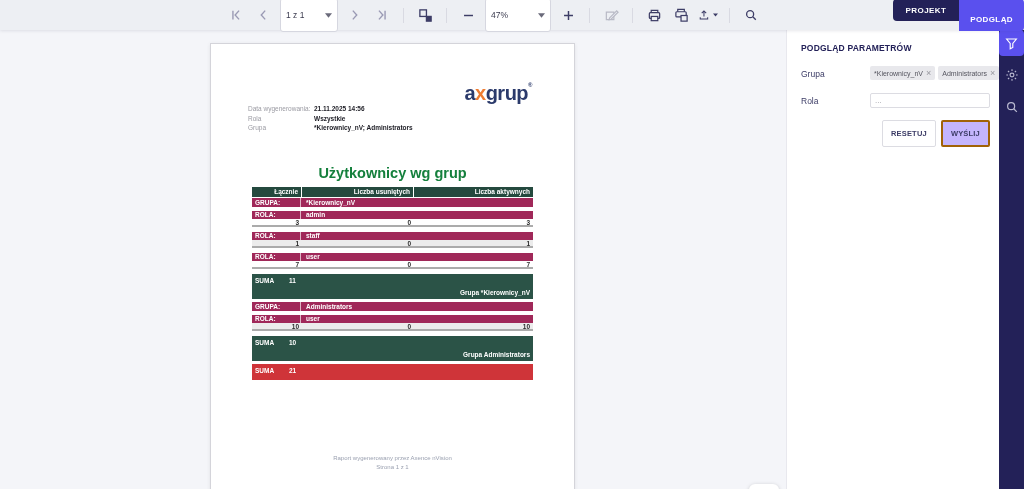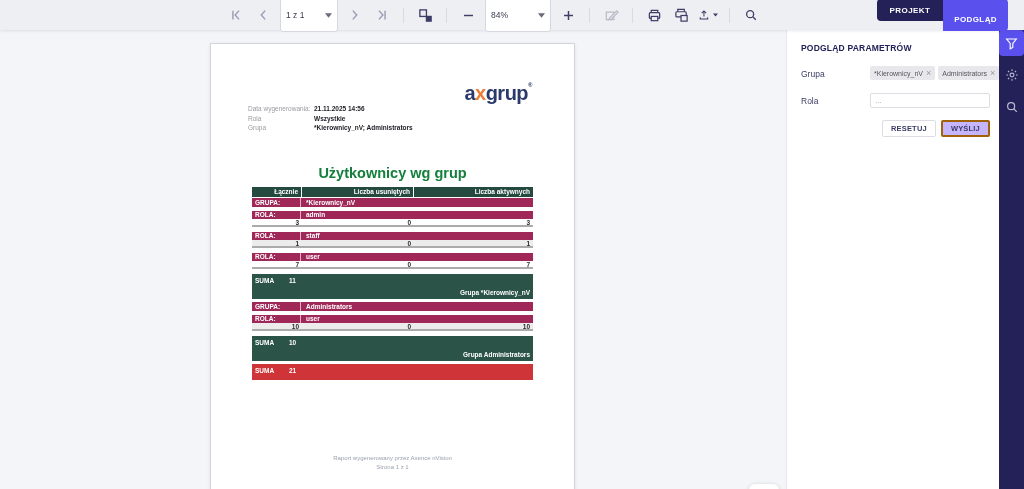--- a/index.html
+++ b/index.html
@@ -16,21 +16,21 @@
   .tbtn { background:none; border:none; width:20px; height:20px; display:flex;
           align-items:center; justify-content:center; color:#3d3d66; cursor:pointer; padding:0; }
   .tbtn.nav { color:#9a9ab4; }
   .tbtn.disabled { color:#b9bac6; }
   .tselect { height:18px; background:#fff; border:1px solid #d6d7e0; border-radius:3px;
              display:flex; align-items:center; justify-content:space-between;
              font-size:8.5px; color:#3a3a4e; padding:16px 5px; cursor:pointer; }
   .tselect.pages { width:58px; }
   .tselect.zoom  { width:66px; }
   .vsep { width:1px; height:15px; background:#d9dae2; margin:0 4px; }
-  .tb-right { margin-left:auto; margin-right:16px; display:flex; }
+  .tb-right { margin-left:auto; display:flex; }
   .btn-projekt, .btn-podglad { height:22px; border:none; color:#fff; font-size:8px;
         font-weight:bold; letter-spacing:.4px; cursor:pointer;
         font-family:"Liberation Sans",sans-serif; }
   .btn-projekt { background:var(--navy,#232158); border-radius:4px 0 0 4px; padding:0 13px; }
   .btn-podglad { background:var(--accent,#5a50ee); border-radius:0 4px 4px 0; padding:16px 11px; }
   .caret { margin-left:3px; }
 
   
   .canvas { position:absolute; left:0; top:30px; width:786px; height:459px;
             overflow:hidden; background:var(--canvas,#f4f5f9); }
@@ -91,21 +91,21 @@
   .plabel { font-size:8.5px; color:#3c3c66; padding-top:3px; }
   .pcontrol { margin-left:auto; width:120px; }
   .chips { display:flex; gap:3px; }
   .chip { background:#e8e8ec; border-radius:2px; height:14px; display:flex;
           align-items:center; padding:0 4px; font-size:7px; color:#55555f;
           gap:3px; white-space:nowrap; cursor:default; }
   .chip .x { color:#97979f; font-size:9px; line-height:1; cursor:pointer; }
   .pinput { width:120px; height:15px; border:1px solid #dcdce2; border-radius:2px;
             font-size:8px; color:#9a9aa2; line-height:13px; padding-left:4px; background:#fff; }
   .pbuttons { display:flex; justify-content:flex-end; gap:5px; margin:12px 9px 0 0; }
-  .btn-reset, .btn-send { height:17px; padding:0 8px; font-size:7.5px; font-weight:bold;
+  .btn-reset, .btn-send { height:27px; padding:0 8px; font-size:7.5px; font-weight:bold;
         color:#3c3c66; border-radius:2px; cursor:pointer; letter-spacing:.2px;
         font-family:"Liberation Sans",sans-serif; }
   .btn-reset { background:#fff; border:1px solid #dcdce2; }
   .btn-send  { background:#c4b5fd; border:2px solid #a16207; }
 
   
   .rail { position:absolute; right:0; top:30px; width:25px; height:459px;
           background:var(--navy,#232158); display:flex; flex-direction:column;
           align-items:center; }
   .rail-item { width:25px; height:26px; display:flex; align-items:center;
@@ -155,21 +155,21 @@
             <rect x="9" y="9" width="5" height="5" fill="currentColor"></rect>
           </svg>
       </button>
       <div class="vsep"></div>
       <button class="tbtn">
         <svg width="13" height="13" viewBox="0 0 16 16" stroke="currentColor" stroke-width="1.8">
             <path d="M2.5 8h11"></path>
           </svg>
       </button>
       <div class="tselect zoom">
-        <span>84%</span>
+        <span>47%</span>
         <svg width="7" height="5" viewBox="0 0 8 5">
             <path d="M0 0h8L4 5Z" fill="#6a6a7a"></path>
           </svg>
       </div>
       <button class="tbtn">
         <svg width="13" height="13" viewBox="0 0 16 16" stroke="currentColor" stroke-width="1.8">
             <path d="M2.5 8h11M8 2.5v11"></path>
           </svg>
       </button>
       <div class="vsep"></div>

